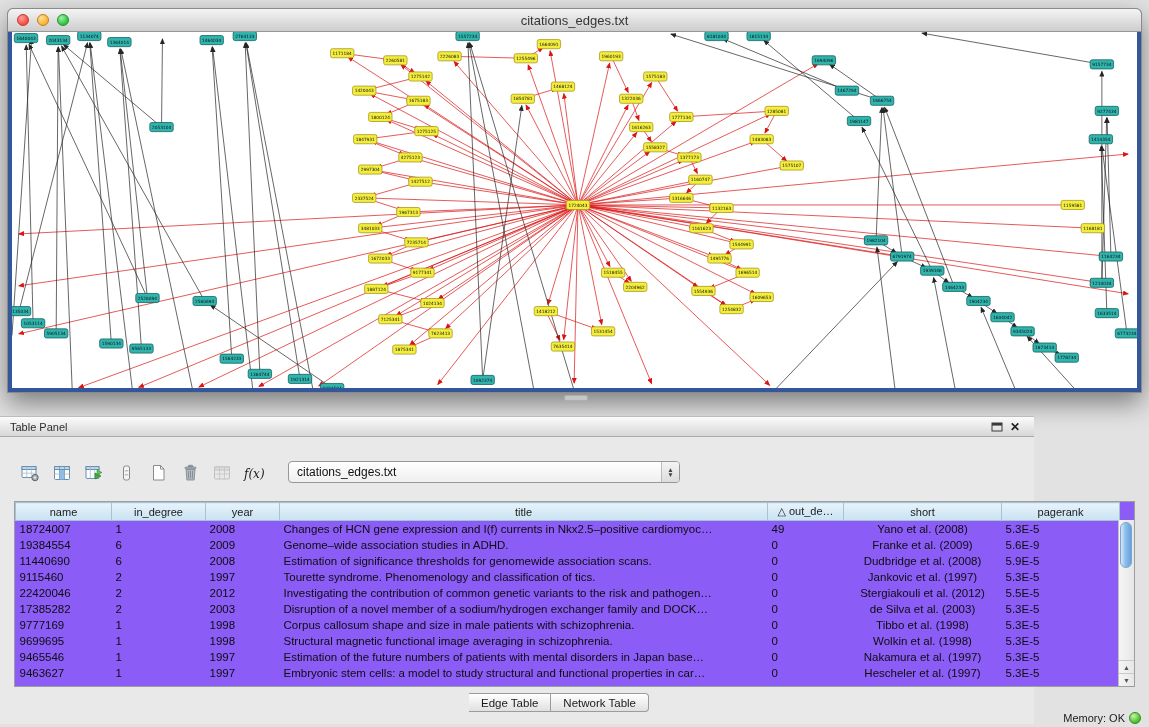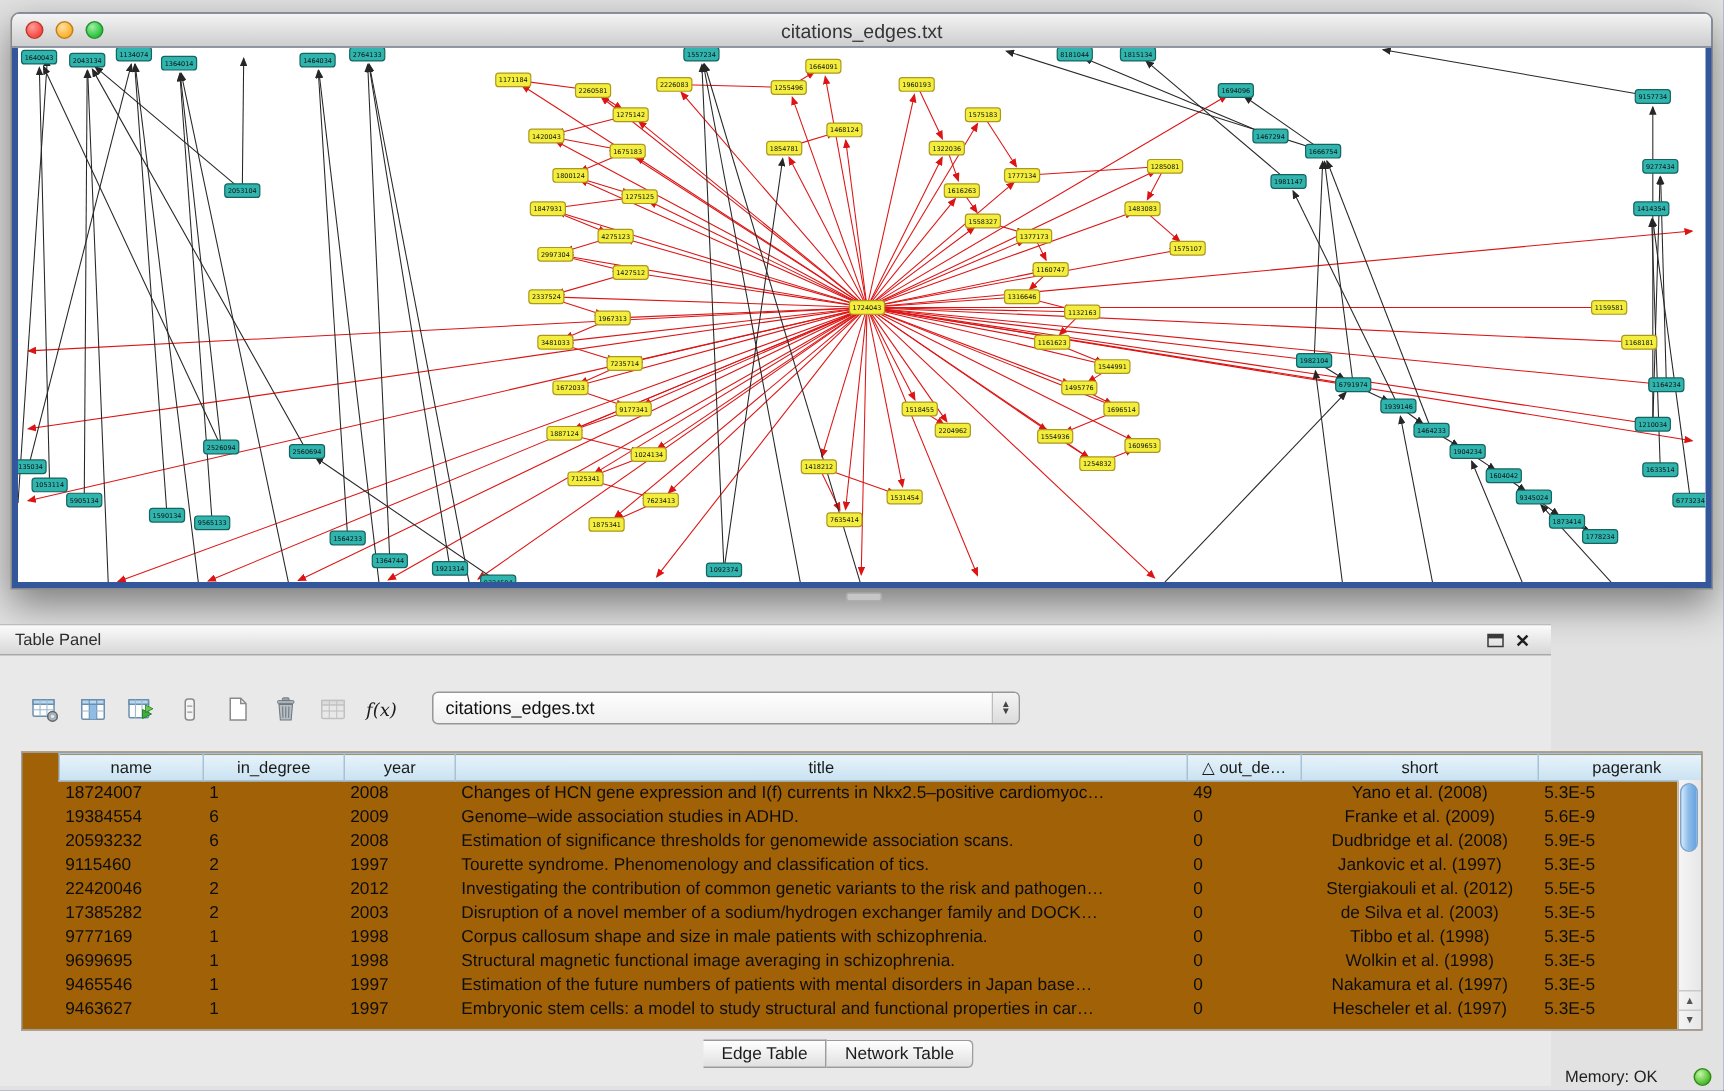--- a/index.html
+++ b/index.html
@@ -41,22 +41,22 @@
 
   .toolbar{position:absolute;left:18px;top:44px;height:28px;display:flex;align-items:flex-start;gap:8px;}
   .icon-btn{width:24px;height:24px;display:flex;align-items:center;justify-content:center;border-radius:3px;}
   .dropdown{margin-left:14px;width:392px;height:22px;border:1px solid #979797;border-radius:4px;
     background:linear-gradient(#ffffff,#efefef);display:flex;align-items:center;box-sizing:border-box;}
   .dropdown .val{flex:1;font-size:12px;color:#111;padding-left:8px;white-space:nowrap;overflow:hidden;}
   .dd-arrows{width:17px;height:100%;border-left:1px solid #bcbcbc;display:flex;flex-direction:column;
     align-items:center;justify-content:center;background:linear-gradient(#f4f4f4,#dcdcdc);border-radius:0 3px 3px 0;}
   .dd-arrows span{font-size:6.5px;line-height:5px;color:#444;}
 
-  .table-wrap{position:absolute;left:14px;top:84px;width:1121px;height:186px;background:#a16207;
-    border:1px solid #9e9e9e;box-sizing:border-box;overflow:hidden;padding-left:24px;}
+  .table-wrap{position:absolute;left:14px;top:84px;width:1121px;height:186px;background:#8b5cf6;
+    border:1px solid #9e9e9e;box-sizing:border-box;overflow:hidden;}
   table.data{border-collapse:collapse;table-layout:fixed;width:1104px;}
   table.data th{height:18px;font-size:11px;font-weight:normal;color:#1a1a1a;text-align:center;
     background:linear-gradient(#e7f3fb,#c9e2f1);border:1px solid #a7c2d4;padding:0 3px;white-space:nowrap;overflow:hidden;box-sizing:border-box;}
   table.data td{height:16px;font-size:11.5px;color:#0d0d0d;padding:0 4px;white-space:nowrap;overflow:hidden;
     text-overflow:ellipsis;box-sizing:border-box;}
   .c0{width:96px;}.c1{width:94px;}.c2{width:74px;}.c3{width:488px;}.c4{width:76px;}.c5{width:158px;margin-top:25px;}.c6{width:118px;}
   td.c0{padding-left:7px;}
   td.c5{text-align:center;}
 
   .vscroll{position:absolute;right:0;top:18px;bottom:0;width:16px;background:linear-gradient(90deg,#f5f5f5,#e7e7e7);
@@ -69,21 +69,21 @@
   .tabs{position:absolute;left:50%;top:276px;transform:translateX(-50%);display:flex;}
   .tab{height:19px;padding:0 12px;font-size:11.5px;display:flex;align-items:center;border:1px solid #9c9c9c;
     background:linear-gradient(#ffffff,#e0e0e0);color:#1b1b1b;box-sizing:border-box;}
   .tab+.tab{border-left:none;}
   .tab:first-child{border-radius:4px 0 0 4px;margin-top:44px;}
   .tab:last-child{border-radius:0 4px 4px 0;}
   .tab.active{background:linear-gradient(#8b8b8b,#5d5d5d);color:#fff;border-color:#565656;}
 
   
   .statusbar{position:absolute;left:0;bottom:0;width:1149px;height:18px;display:flex;align-items:center;
-    justify-content:flex-end;padding-right:8px;box-sizing:border-box;gap:24px;}
+    justify-content:flex-end;padding-right:8px;box-sizing:border-box;gap:4px;}
   .mem-label{font-size:11px;color:#222;}
   .led{width:12px;height:12px;border-radius:50%;background:radial-gradient(circle at 35% 30%,#c4f7a6,#46b824 75%);
     border:1px solid #2f8d18;box-sizing:border-box;}
 </style>
 </head>
 <body>
 
 <div class="window">
   <div class="titlebar">
     <div class="lights">
@@ -790,21 +790,21 @@
           <tr>
             <td class="c0">19384554</td>
             <td class="c1">6</td>
             <td class="c2">2009</td>
             <td class="c3">Genome–wide association studies in ADHD.</td>
             <td class="c4">0</td>
             <td class="c5">Franke et al. (2009)</td>
             <td class="c6">5.6E-9</td>
           </tr>
           <tr>
-            <td class="c0">20593232</td>
+            <td class="c0">11440690</td>
             <td class="c1">6</td>
             <td class="c2">2008</td>
             <td class="c3">Estimation of significance thresholds for genomewide association scans.</td>
             <td class="c4">0</td>
             <td class="c5">Dudbridge et al. (2008)</td>
             <td class="c6">5.9E-5</td>
           </tr>
           <tr>
             <td class="c0">9115460</td>
             <td class="c1">2</td>

